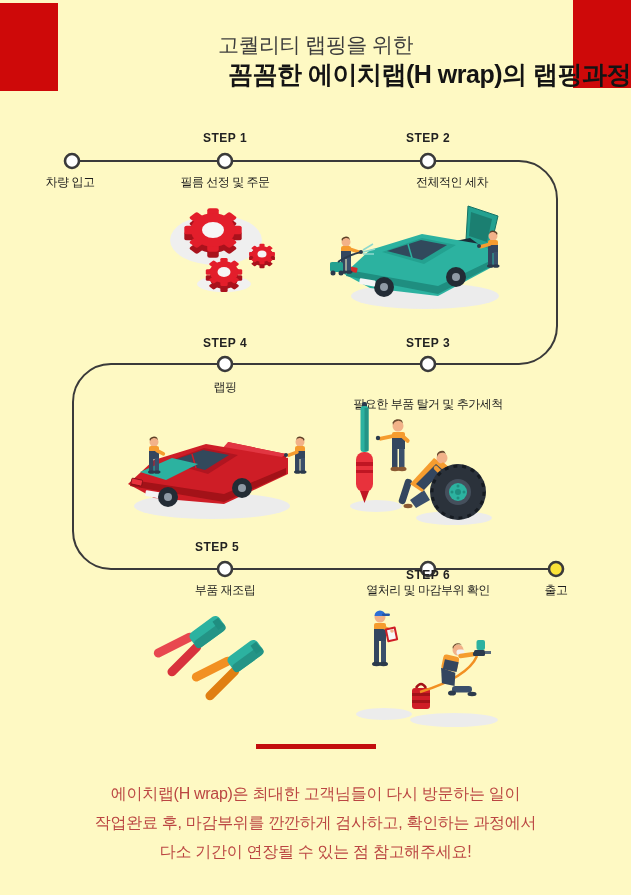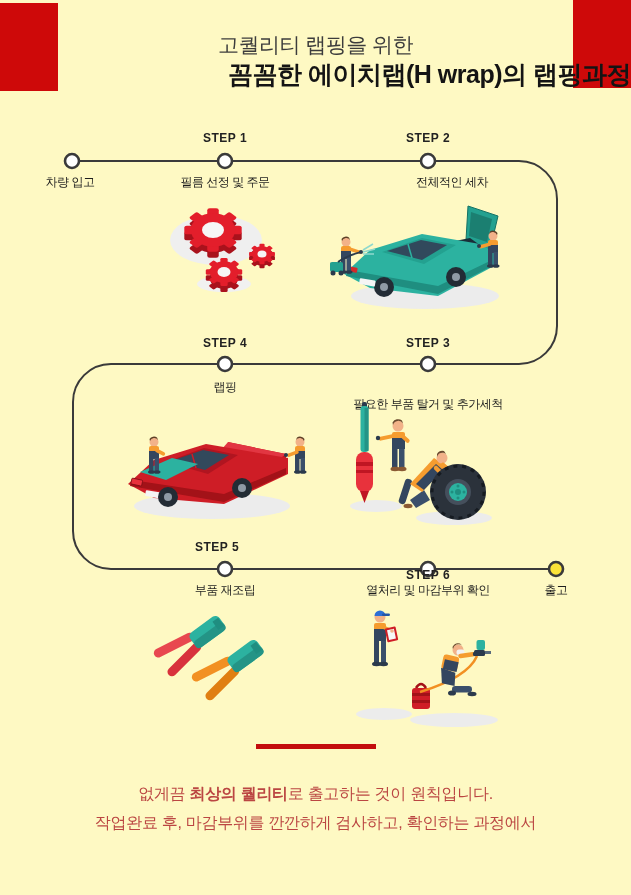--- a/index.html
+++ b/index.html
@@ -294,17 +294,18 @@
       <rect x="41" y="3" width="6" height="3" fill="#5a6b7c"></rect>
       <rect x="8" y="38" width="20" height="6.5" rx="3.2" fill="#3a4f6b"></rect>
       <ellipse cx="28" cy="46" rx="4.5" ry="2.2" fill="#2b3a4c"></ellipse>
       <ellipse cx="8" cy="45" rx="4" ry="2.6" fill="#2b3a4c"></ellipse>
     </g>
   </svg>
 
   <div class="divider"></div>
 
   <div class="footer">
-    <div><span>없게끔 </span><span class="b">최상의 퀄리티</span><span>로 출고하는 것이 원칙입니다.</span></div>
+    <div>에이치랩(H wrap)은 최대한 고객님들이 다시 방문하는 일이</div>
     <div>작업완료 후, 마감부위를 깐깐하게 검사하고, 확인하는 과정에서</div>
+    <div>다소 기간이 연장될 수 있는 점 참고해주세요!</div>
   </div>
 
 </div>
 
 </body></html>

